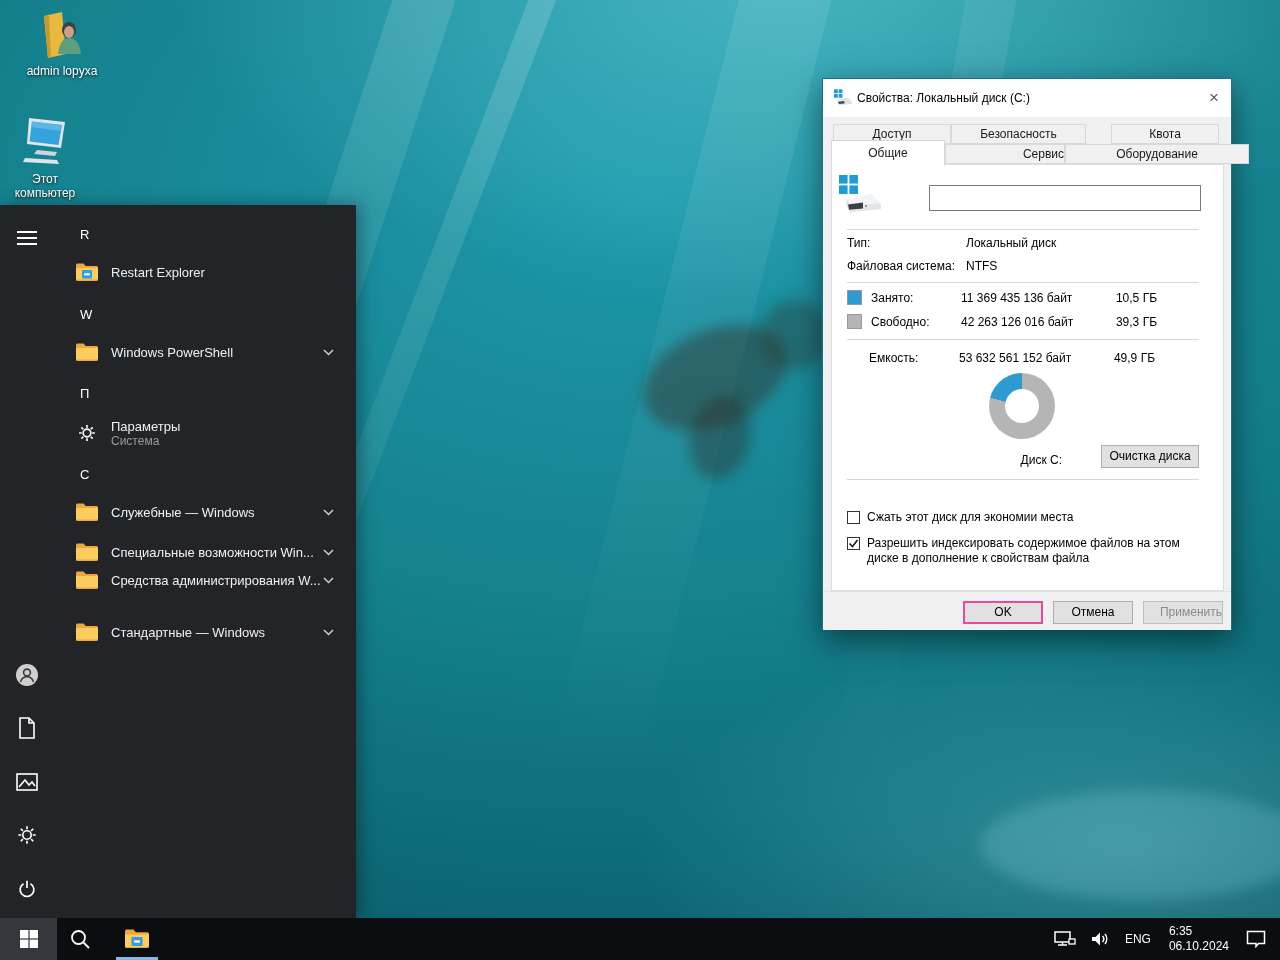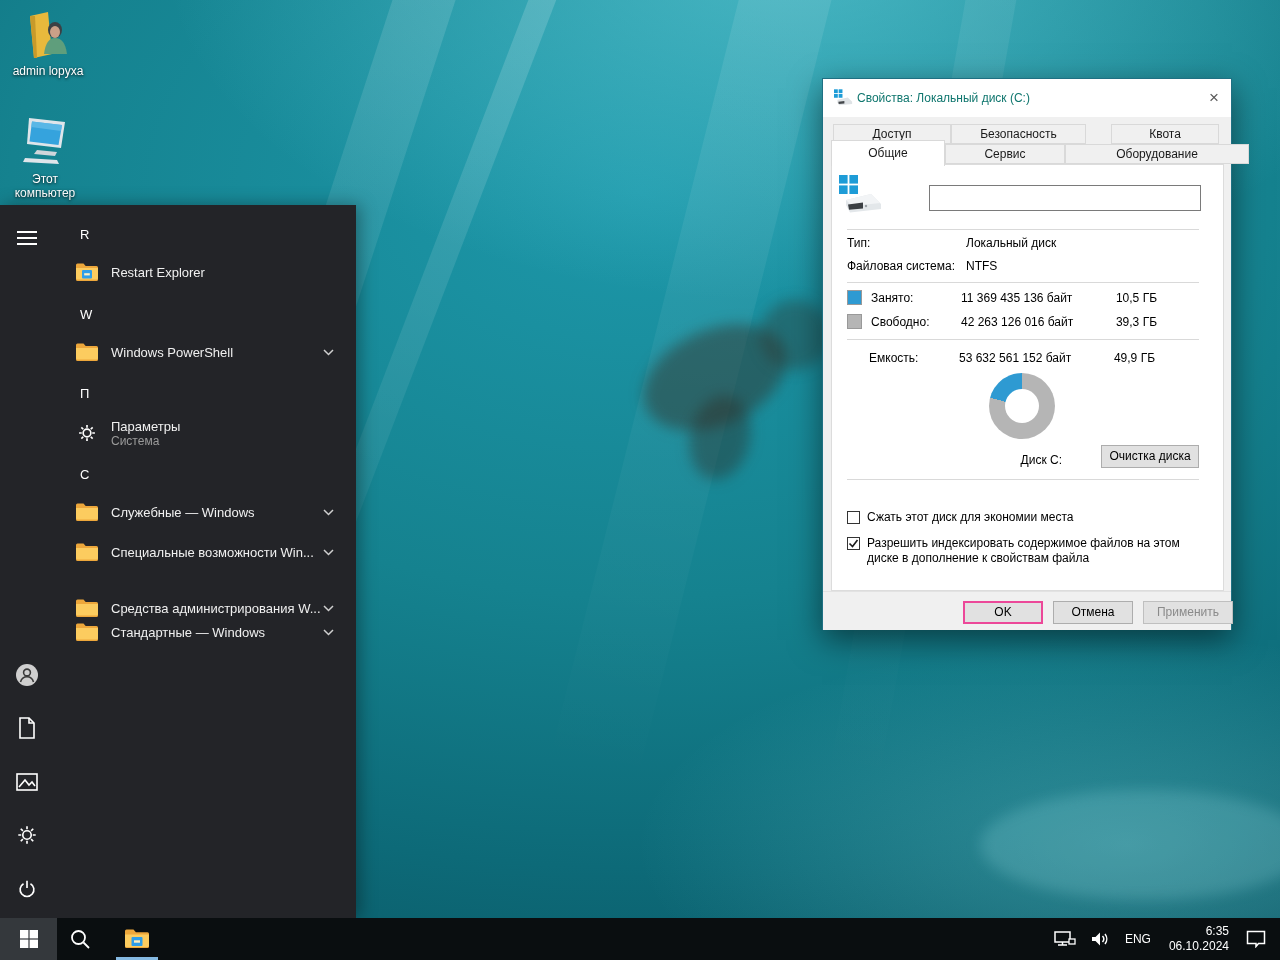--- a/index.html
+++ b/index.html
@@ -28,21 +28,21 @@
   .menu-row { position:absolute; left:64px; width:284px; height:30px; display:flex; align-items:center; }
   .menu-row .mi-icon { width:24px; height:20px; margin-left:11px; flex:0 0 auto; }
   .menu-row .mi-label { font-size:13px; color:#f0f0f0; margin-left:12px; white-space:nowrap; overflow:hidden; flex:1; }
   .menu-row .chev { margin-right:14px; flex:0 0 auto; }
   .two-line .mi-label b { display:block; font-weight:normal; font-size:13px; }
   .two-line .mi-label span { display:block; font-size:12px; color:#9a9a9a; }
 
   
   #dialog { left:822px; top:78px; width:410px; height:552px; background:#f0f0f0; border:1px solid #1f7083; box-shadow:0 10px 30px rgba(0,0,0,.5); font-size:12px; color:#000; }
   #dlg-titlebar { left:0; top:0; width:408px; height:38px; background:#fff; }
-  #dlg-title { left:34px; top:12px; color:#0f766e; }
+  #dlg-title { left:34px; top:12px; color:#000000; }
   #dlg-close { left:378px; top:6px; width:26px; height:26px; text-align:center; line-height:26px; font-size:17px; color:#5a5a5a; cursor:pointer; }
   .tab { position:absolute; height:20px; background:#f0f0f0; border:1px solid #d9d9d9; text-align:center; line-height:19px; font-size:12px; color:#1a1a1a; }
   .tab.active { background:#fff; border-bottom:none; z-index:3; }
   #dlg-panel { left:8px; top:85px; width:393px; height:427px; background:#fff; border:1px solid #dcdcdc; }
   .sep { position:absolute; left:24px; width:352px; height:1px; background:#d9d9d9; }
   .lbl { position:absolute; white-space:nowrap; }
   .bytes { position:absolute; width:130px; white-space:nowrap; }
   .gb { position:absolute; width:56px; text-align:right; white-space:nowrap; }
   .swatch { position:absolute; width:15px; height:15px; border:1px solid #999; }
   #vol-label-input { position:absolute; left:106px; top:106px; width:272px; height:26px; border:1px solid #7a7a7a; background:#fff; font-size:12px; padding:0 6px; font-family:"Liberation Sans",sans-serif; }
@@ -60,37 +60,37 @@
   
   #taskbar { left:0; top:918px; width:1280px; height:42px; background:#0a0e10; color:#fff; }
   .tb-slot { position:absolute; top:0; height:42px; display:flex; align-items:center; justify-content:center; }
   #tb-start { left:0; width:57px; background:#34383c; cursor:pointer; }
   #tb-search { left:57px; width:46px; cursor:pointer; }
   #tb-explorer { left:110px; width:54px; cursor:pointer; }
   #tb-explorer::after { content:""; position:absolute; left:6px; right:6px; bottom:0; height:3px; background:#85b9e2; }
   #tray { right:0; left:auto; }
   .tray-ic { margin:0 7px; display:flex; align-items:center; }
   #tb-lang { font-size:12px; margin:0 8px; }
-  #tb-clock { font-size:12px; text-align:right; line-height:15px; margin:0 10px; }
+  #tb-clock { font-size:12px; text-align:left; line-height:15px; margin:0 10px; }
 </style>
 </head>
 <body>
 
 <div id="wallpaper" class="abs">
   <div class="ray" style="left:420px; width:60px; transform:rotate(18deg); opacity:.7;"></div>
   <div class="ray" style="left:560px; width:26px; transform:rotate(21deg); opacity:.9;"></div>
   <div class="ray" style="left:760px; width:90px; transform:rotate(14deg); opacity:.5;"></div>
   <div class="ray" style="left:980px; width:50px; transform:rotate(10deg); opacity:.4;"></div>
   <div class="blob" style="left:640px; top:330px; width:150px; height:95px; background:rgba(50,45,35,.45); transform:rotate(-24deg);"></div>
   <div class="blob" style="left:690px; top:395px; width:60px; height:85px; background:rgba(45,40,32,.40); transform:rotate(12deg);"></div>
   <div class="blob" style="left:760px; top:300px; width:70px; height:70px; background:rgba(50,46,36,.35);"></div>
   <div class="blob" style="left:980px; top:790px; width:330px; height:110px; background:rgba(170,240,245,.18);"></div>
 </div>
 
-<div class="abs desk-icon" style="left:5px; top:8px;">
+<div class="abs desk-icon" style="left:19px; top:8px;">
   <svg width="52" height="52" viewBox="0 0 52 52">
     <path d="M8 8 L26 4 L30 46 L12 50 Z" fill="#e8b93c"></path>
     <path d="M8 8 L12 50 L15 50 L13 8 Z" fill="#c79a2a"></path>
     <ellipse cx="33" cy="22" rx="7" ry="8" fill="#3b4045"></ellipse>
     <ellipse cx="33" cy="24" rx="5" ry="6" fill="#caa088"></ellipse>
     <path d="M22 46 Q24 30 33 30 Q43 30 45 46 Z" fill="#5f9e7c"></path>
   </svg>
   <div>admin lopyxa</div>
 </div>
 
@@ -210,21 +210,21 @@
     <svg class="mi-icon" viewBox="0 0 24 20">
         <path d="M1 3 a1.5 1.5 0 0 1 1.5-1.5 h6 l2.2 2.5 h10.8 a1.5 1.5 0 0 1 1.5 1.5 v12 a1.5 1.5 0 0 1-1.5 1.5 h-19 a1.5 1.5 0 0 1-1.5-1.5 z" fill="#eda73b"></path>
         <path d="M1 6 h22 v10 a1.5 1.5 0 0 1-1.5 1.5 h-19 a1.5 1.5 0 0 1-1.5-1.5 z" fill="#fccc5f"></path>
       </svg>
     <span class="mi-label">Специальные возможности Win...</span>
     <svg class="chev" width="11" height="7" viewBox="0 0 11 7">
         <path d="M1 1 L5.5 5.5 L10 1" fill="none" stroke="#cfcfcf" stroke-width="1.5"></path>
       </svg>
   </div>
 
-  <div class="menu-row" style="top:388px;">
+  <div class="menu-row" style="top:360px;">
     <svg class="mi-icon" viewBox="0 0 24 20">
         <path d="M1 3 a1.5 1.5 0 0 1 1.5-1.5 h6 l2.2 2.5 h10.8 a1.5 1.5 0 0 1 1.5 1.5 v12 a1.5 1.5 0 0 1-1.5 1.5 h-19 a1.5 1.5 0 0 1-1.5-1.5 z" fill="#eda73b"></path>
         <path d="M1 6 h22 v10 a1.5 1.5 0 0 1-1.5 1.5 h-19 a1.5 1.5 0 0 1-1.5-1.5 z" fill="#fccc5f"></path>
       </svg>
     <span class="mi-label">Средства администрирования W...</span>
     <svg class="chev" width="11" height="7" viewBox="0 0 11 7">
         <path d="M1 1 L5.5 5.5 L10 1" fill="none" stroke="#cfcfcf" stroke-width="1.5"></path>
       </svg>
   </div>
 
@@ -253,21 +253,21 @@
         <path d="M5 14.5 L12 13.5 L12 16.5 L5.5 17 Z" fill="#43474a"></path>
     </svg>
     <span id="dlg-title" class="abs">Свойства: Локальный диск (C:)</span>
     <div id="dlg-close" class="abs">×</div>
   </div>
 
   <div class="tab" style="left:10px; top:45px; width:118px;">Доступ</div>
   <div class="tab" style="left:128px; top:45px; width:135px;">Безопасность</div>
   <div class="tab" style="left:288px; top:45px; width:108px;">Квота</div>
   <div class="tab active" style="left:8px; top:61px; width:114px; height:26px; line-height:25px;">Общие</div>
-  <div class="tab" style="left:122px; top:65px; width:120px;">Сервис</div>
+  <div class="tab" style="left:122px; top:65px; width:120px;text-align:right;">Сервис</div>
   <div class="tab" style="left:242px; top:65px; width:184px;">Оборудование</div>
 
   <div id="dlg-panel" class="abs"></div>
 
   <svg class="abs" style="left:16px; top:96px;" width="44" height="40" viewBox="0 0 44 40">
     <g fill="#1e9cd7">
         <rect x="0" y="0" width="8.6" height="8.6"></rect>
         <rect x="10.4" y="0" width="8.6" height="8.6"></rect>
         <rect x="0" y="10.4" width="8.6" height="8.6"></rect>
         <rect x="10.4" y="10.4" width="8.6" height="8.6"></rect>
@@ -320,21 +320,21 @@
   <div class="cb-box checked" style="left:24px; top:458px;">
     <svg width="13" height="13" viewBox="0 0 13 13">
         <path d="M2.5 6.5 L5.5 9.5 L10.5 3" fill="none" stroke="#1a1a1a" stroke-width="1.6"></path>
       </svg>
   </div>
   <span class="cb-label" style="top:457px;">Разрешить индексировать содержимое файлов на этом диске в дополнение к свойствам файла</span>
 
   <div id="dlg-footer" class="abs"></div>
   <button class="win-btn default" style="left:140px; top:522px; width:80px;">OK</button>
   <button class="win-btn" style="left:230px; top:522px; width:80px;">Отмена</button>
-  <button class="win-btn disabled" style="left:320px; top:522px; width:90px;">Применить</button>
+  <button class="win-btn disabled" style="left:320px; top:522px; width:80px;text-align:right;">Применить</button>
 </div>
 
 <div id="taskbar" class="abs">
   <div class="tb-slot" id="tb-start">
     <svg width="18" height="18" viewBox="0 0 18 18">
         <g fill="#fff">
           <rect x="0" y="0" width="8.4" height="8.4"></rect>
           <rect x="9.6" y="0" width="8.4" height="8.4"></rect>
           <rect x="0" y="9.6" width="8.4" height="8.4"></rect>
           <rect x="9.6" y="9.6" width="8.4" height="8.4"></rect>

